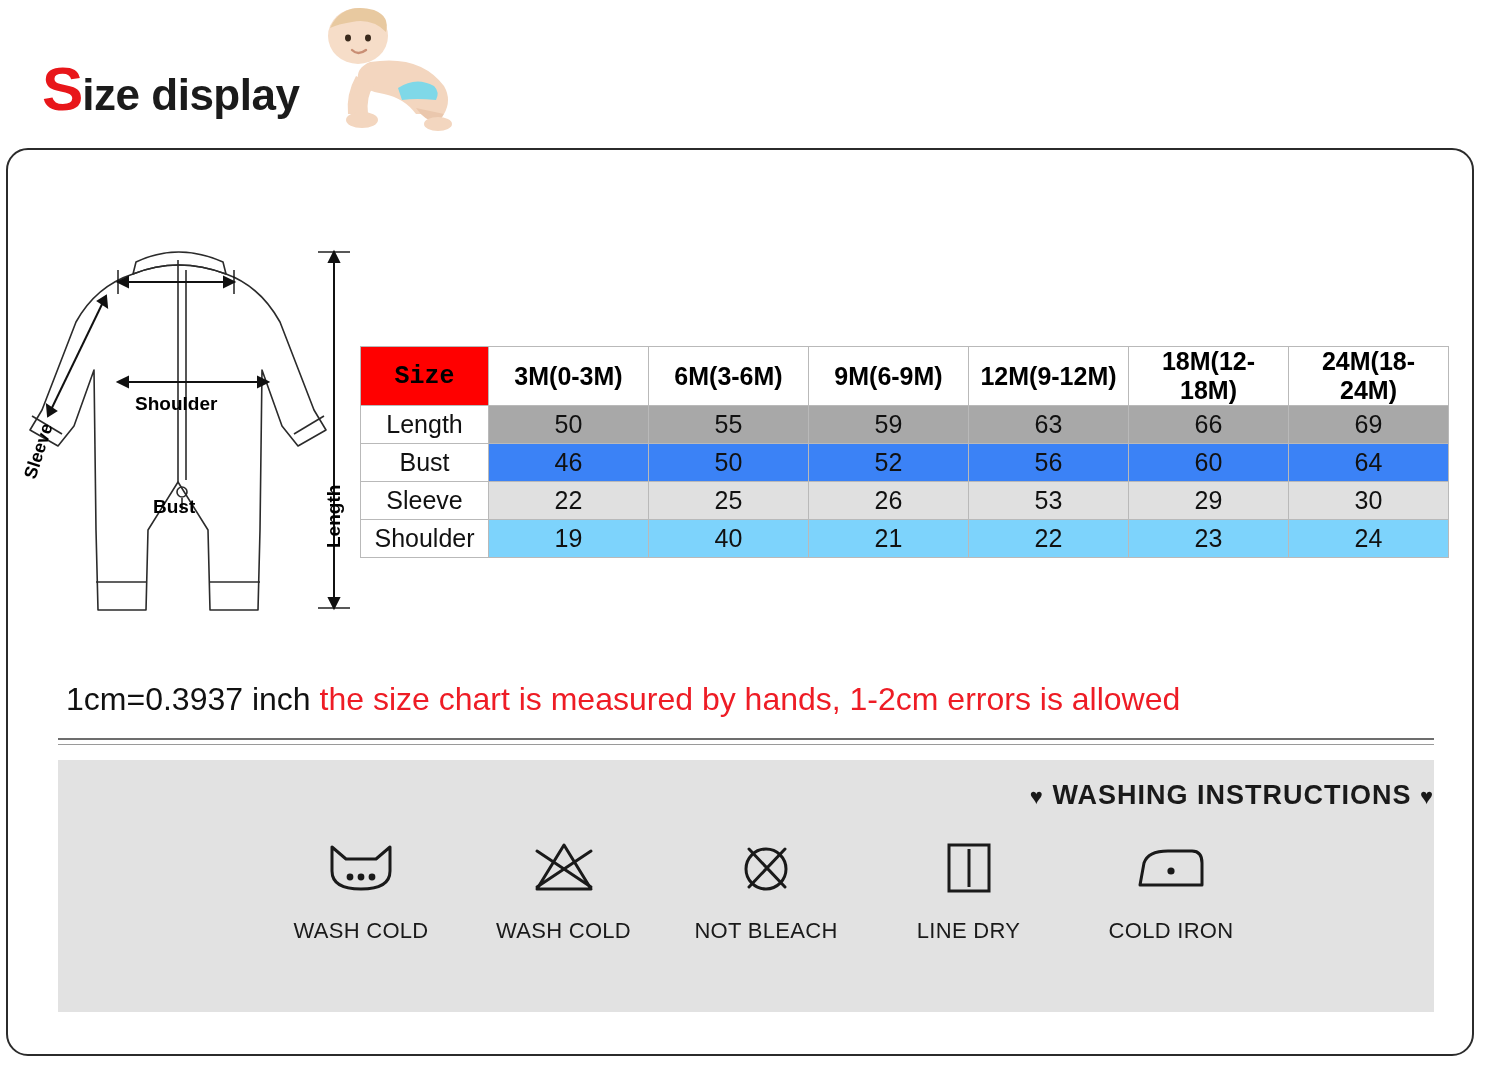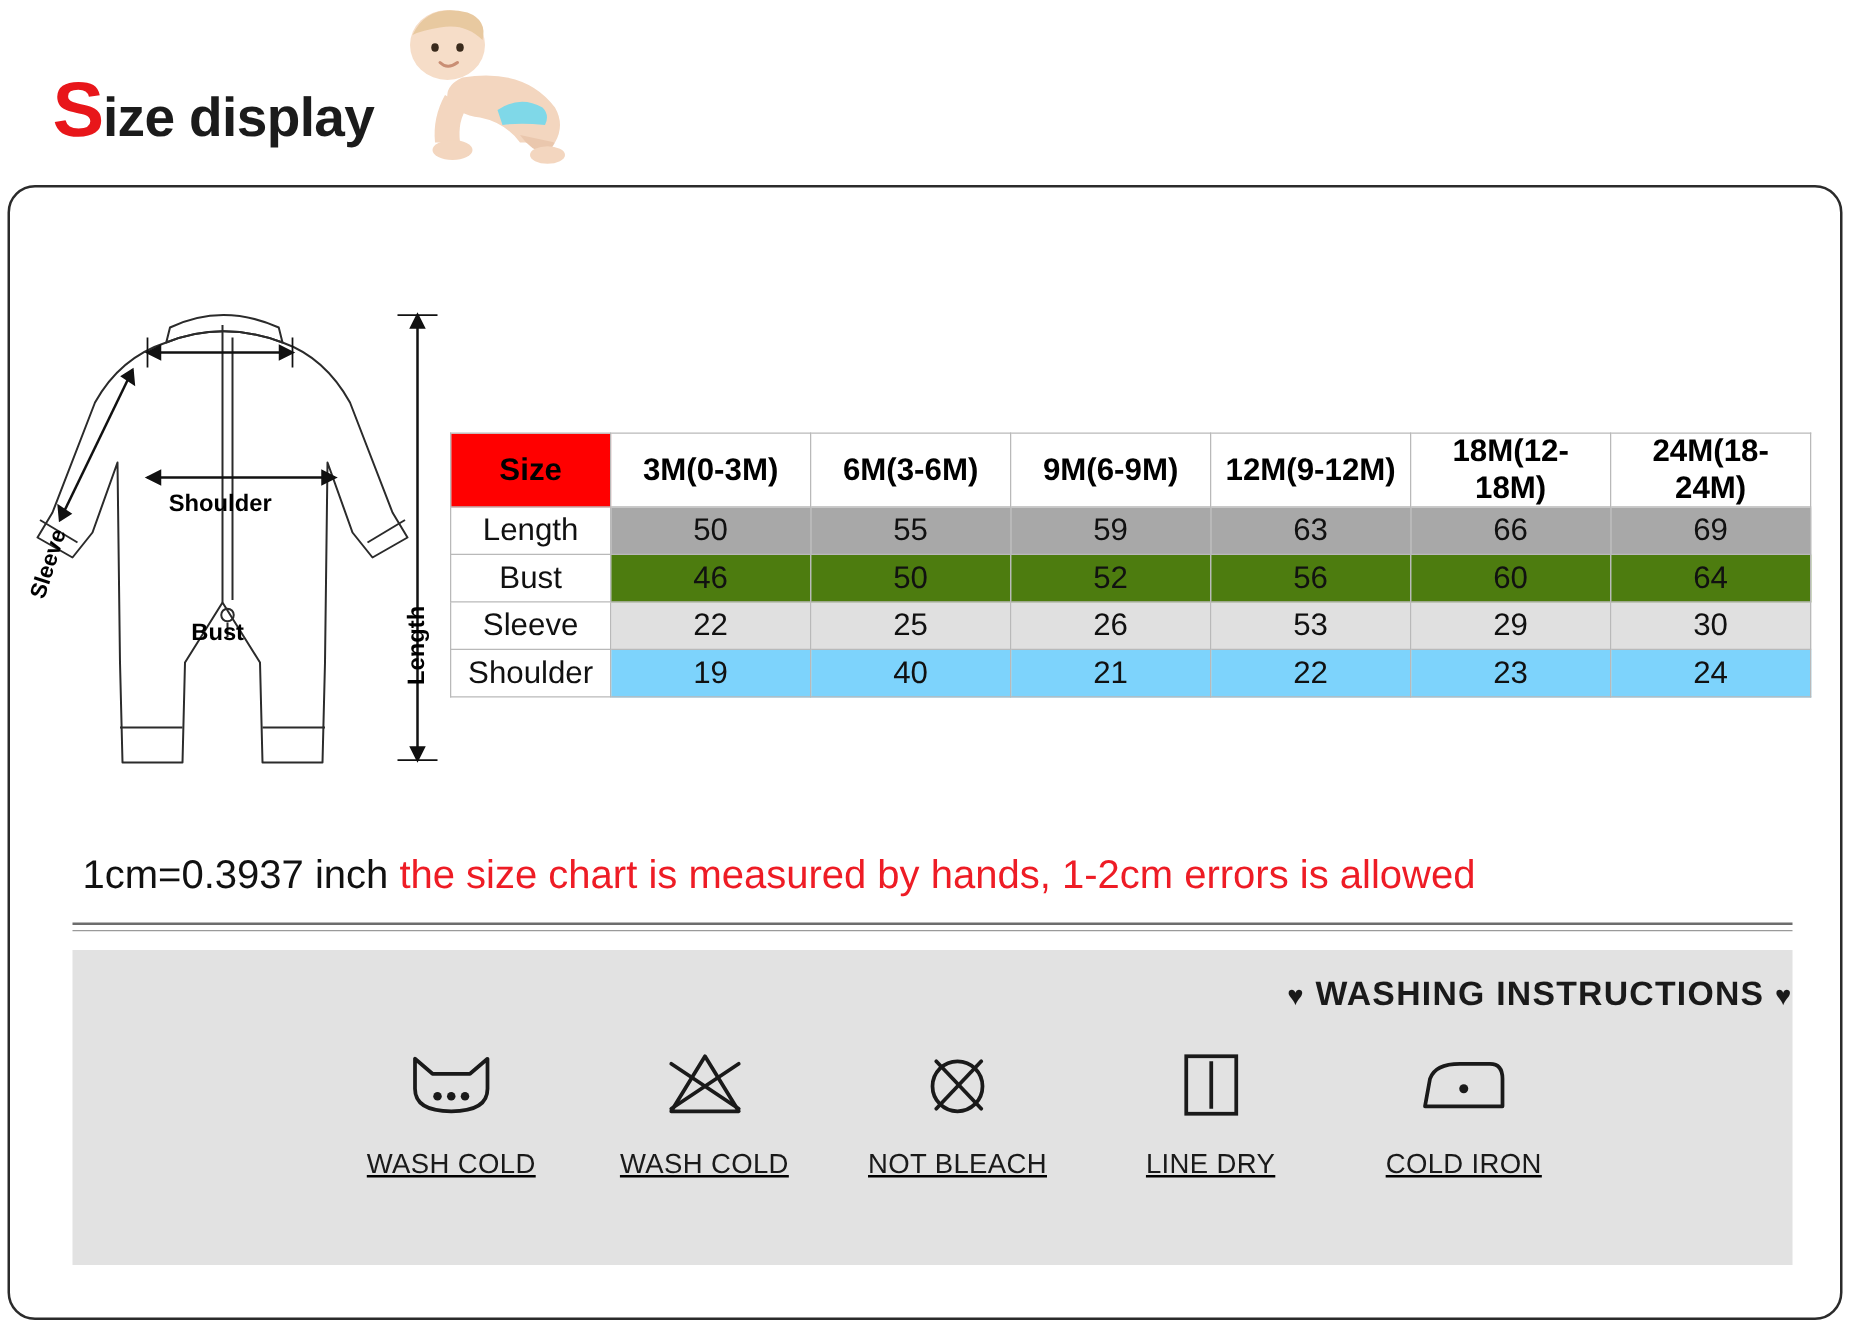--- a/index.html
+++ b/index.html
@@ -115,34 +115,35 @@
     color: #111;
     height: 38px;
     padding: 0 6px;
     box-sizing: border-box;
   }
   .size-table th.hdr-size {
     background: #ff0000;
     color: #000;
     font-weight: bold;
     width: 128px;
+    font-family: Liberation Mono, monospace;
   }
   .size-table th.hdr-col {
     background: #ffffff;
     color: #000;
     font-weight: bold;
     width: 160px;
   }
   .size-table td.rowlabel {
     font-weight: normal;
     color: #111;
   }
   
   .row-1 td { background: #a8a8a8; }
-  .row-2 td { background: #4d7c0f; }
+  .row-2 td { background: #3b82f6; }
   .row-3 td { background: #e0e0e0; }
   .row-4 td { background: #7dd3fc; }
   .row-1 td.rowlabel, .row-2 td.rowlabel,
   .row-3 td.rowlabel, .row-4 td.rowlabel { background: #ffffff; }
 
   
   .note {
     position: absolute;
     left: 58px;
     top: 531px;
@@ -187,21 +188,20 @@
     letter-spacing: 1px;
   }
   .wash-title .heart { color: #1a1a1a; font-size: 22px; }
   .wash-icons {
     position: absolute;
     top: 72px;
     left: 208px;
     width: 1000px;
     display: flex;
     justify-content: space-between;
-    text-decoration: underline;
   }
   .wash-item {
     width: 190px;
     text-align: center;
   }
   .wash-item .glyph {
     height: 72px;
     display: flex;
     align-items: center;
     justify-content: center;

